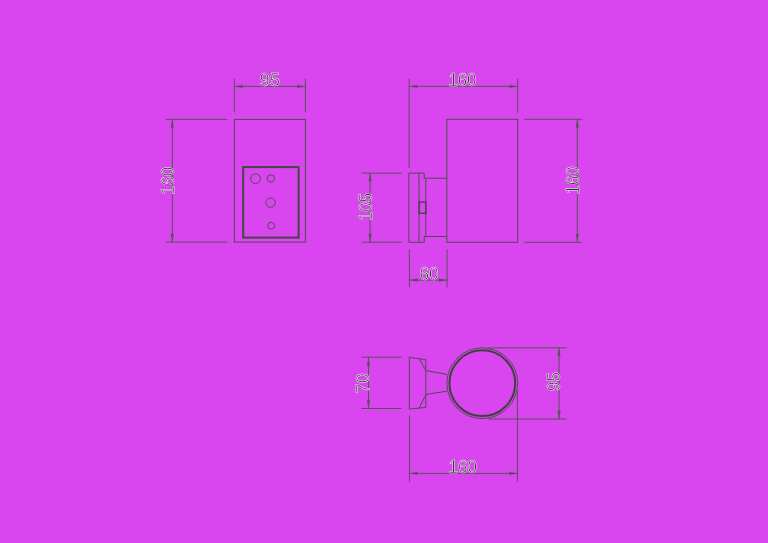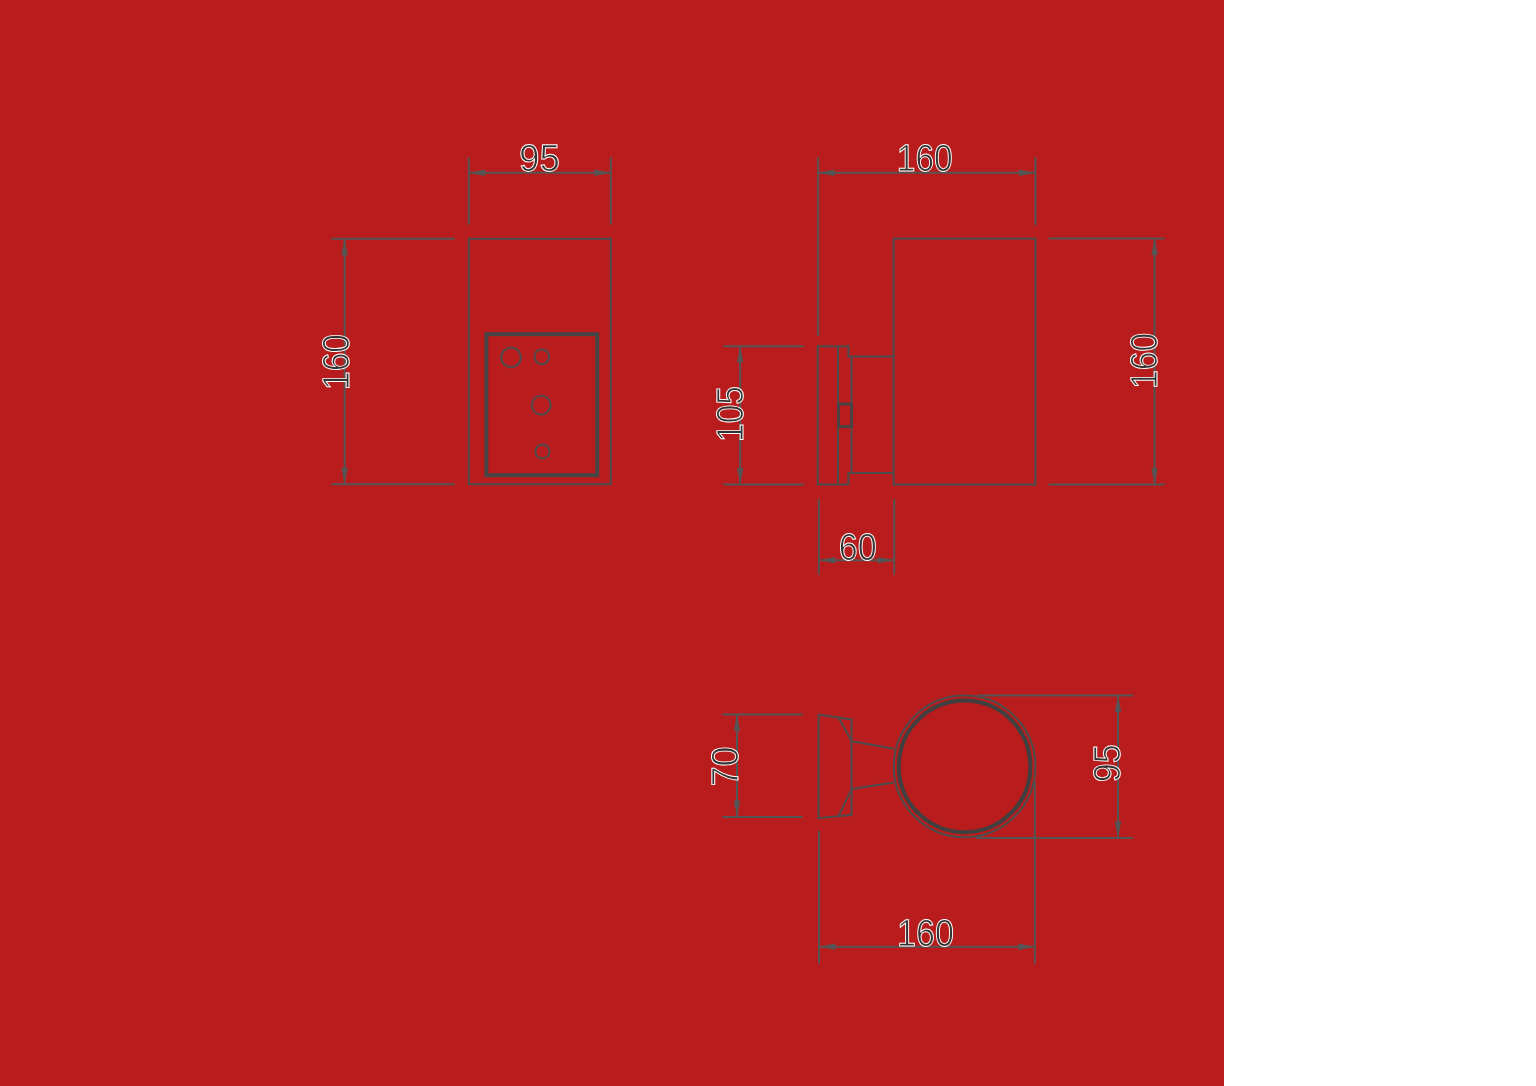--- a/index.html
+++ b/index.html
@@ -1,16 +1,16 @@
 <!DOCTYPE html>
 <html><head>
 <meta charset="utf-8">
 <style>
   html,body{margin:0;padding:0;background:#ffffff;}
-  .page{width:612px;height:543px;position:relative;background:#b91c1c;overflow:hidden;}
+  .page{width:768px;height:543px;position:relative;background:#d946ef;overflow:hidden;}
   svg{display:block;}
   text{font-family:"Liberation Sans", sans-serif;fill:#333333;stroke:#ffffff;stroke-width:0.5;}
 </style>
 </head>
 <body>
 <div class="page">
 <svg width="768" height="543" viewBox="0 0 768 543">
 <g fill="none" stroke="#555555" stroke-width="1">
 
 <rect x="234.4" y="119.4" width="71" height="122.7" stroke="#4d4d4d"></rect>

